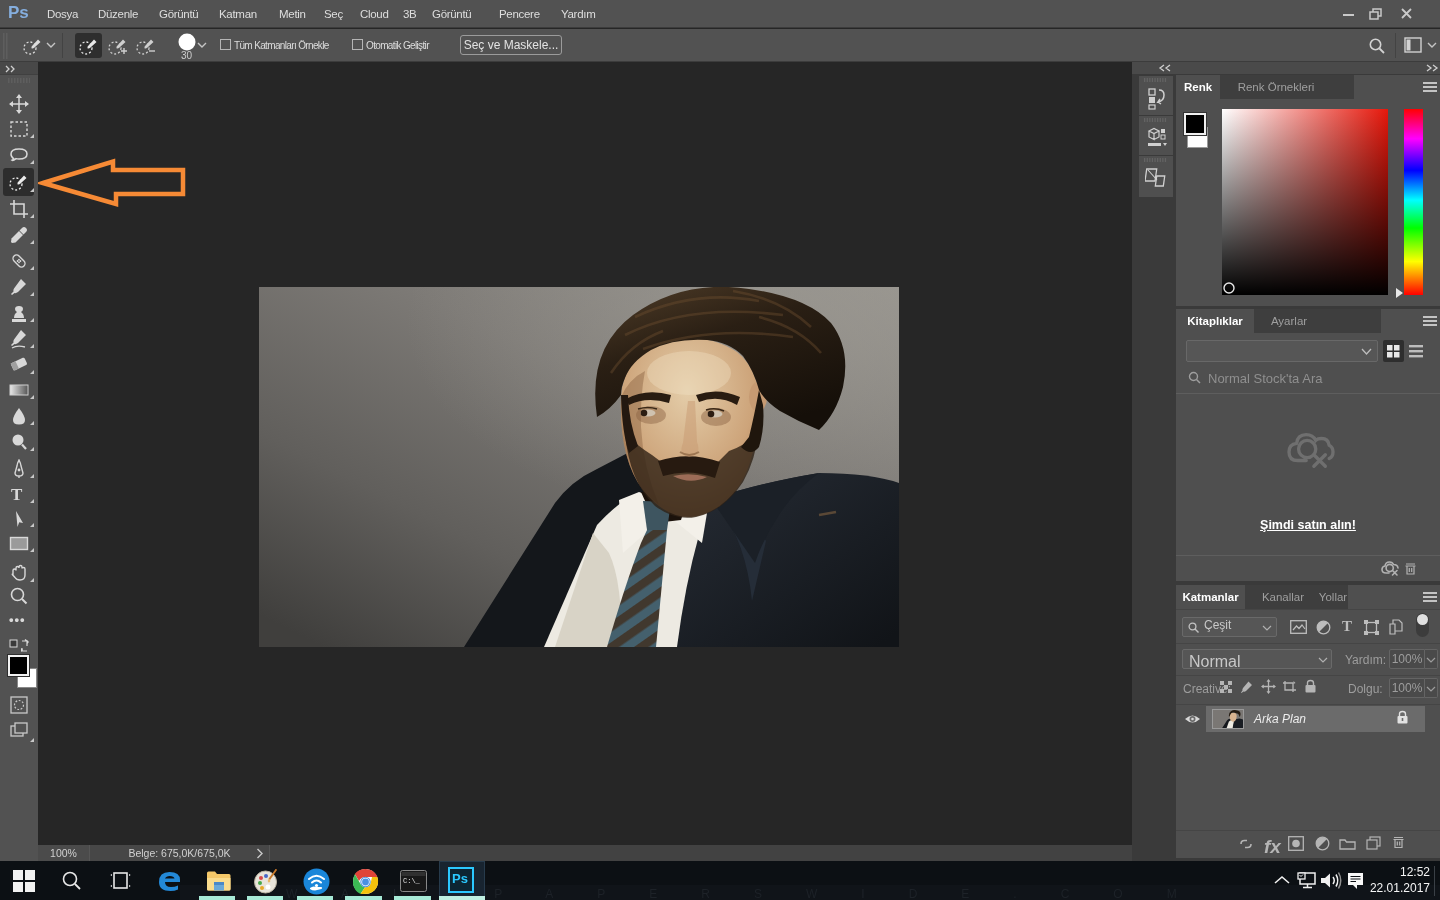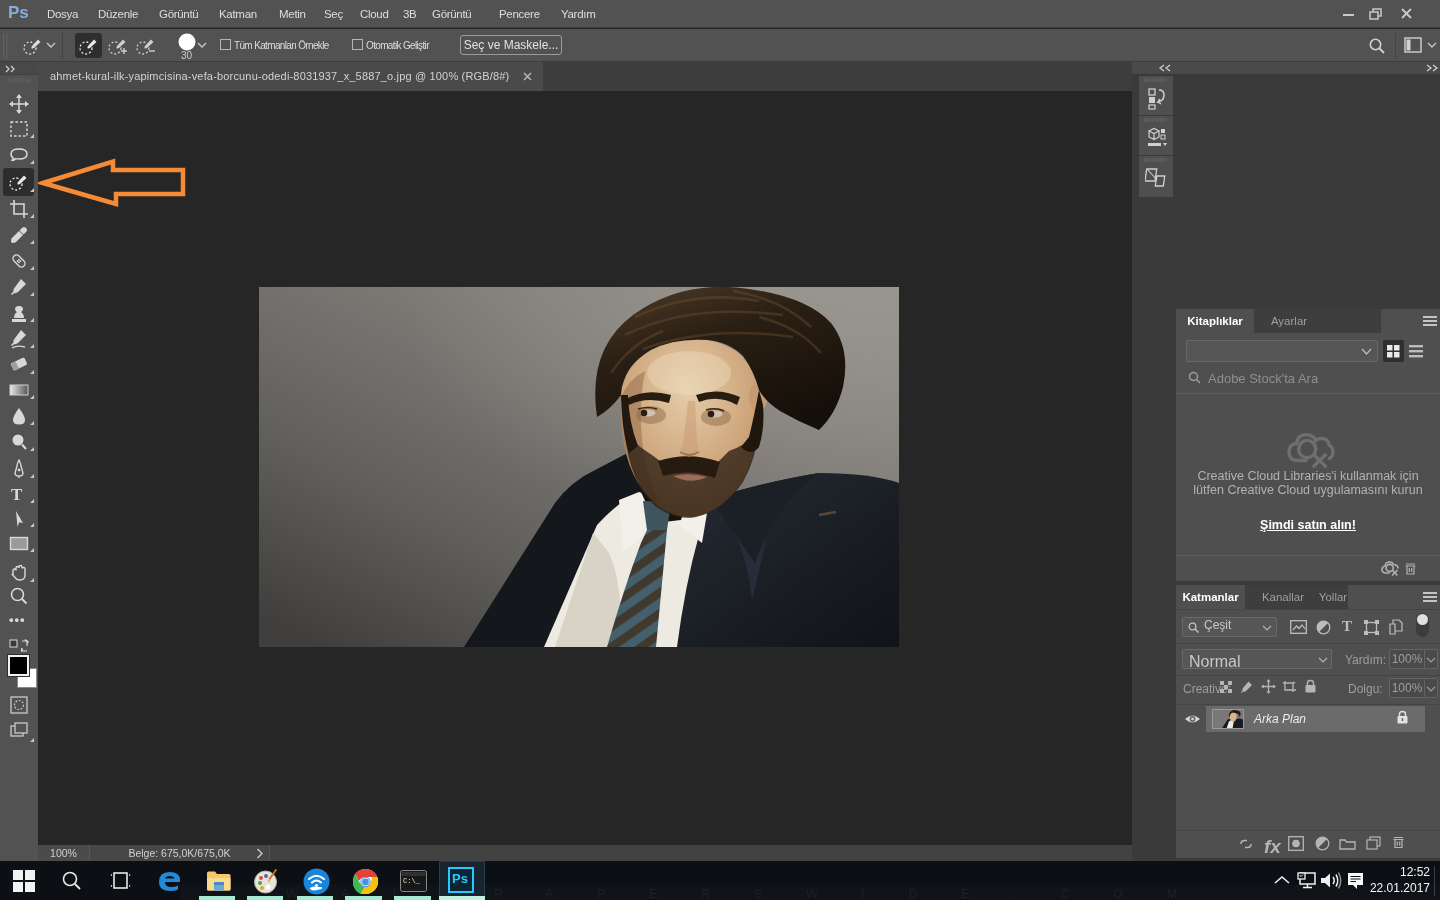--- a/index.html
+++ b/index.html
@@ -256,25 +256,20 @@
 <div class="tri" style="left:28px;top:393px"></div>
     <div class="tri" style="left:28px;top:419px"></div>
 <div class="tri" style="left:28px;top:445px"></div>
     <div class="tri" style="left:28px;top:472px"></div>
 <div class="tri" style="left:28px;top:497px"></div>
     <div class="tri" style="left:28px;top:521px"></div>
 <div class="tri" style="left:28px;top:546px"></div>
     <div class="tri" style="left:28px;top:576px"></div>
 <div class="tri" style="left:28px;top:736px"></div>
 
-<div id="tabstrip">
-      <div id="doctab">ahmet-kural-ilk-yapimcisina-vefa-borcunu-odedi-8031937_x_5887_o.jpg @ 100%  (RGB/8#)<svg class="abs" style="left:484px;top:9px" width="11" height="11">
-          <path d="M2 2 L9 9 M9 2 L2 9" stroke="#b5b5b5" stroke-width="1.5"></path>
-        </svg></div>
-    </div>
 <div id="canvas"></div>
 
 <div id="status">
 <div class="abs" style="left:0;top:0;width:52px;height:16px;background:#4b4b4b;border-right:1px solid #565656;text-align:center;line-height:16px;font-size:10.5px">100%</div>
 <div class="abs" style="left:52px;top:0;width:180px;height:16px;background:#474747;border-right:1px solid #565656;line-height:16px;text-align:center;font-size:10.5px">Belge: 675,0K/675,0K</div>
 <svg class="abs" style="left:218px;top:3px" width="8" height="11">
         <path d="M1.5 1 L6 5.5 L1.5 10" fill="none" stroke="#c9c9c9" stroke-width="1.4"></path>
       </svg>
 </div>
 
@@ -424,20 +419,36 @@
             <rect x="20.8" width="1.3" height="4"></rect>
           </g>
         </svg>
 <svg class="abs" style="left:6px;top:11px" width="24" height="26" viewBox="0 0 24 26">
           <path d="M2 2 L12 2 L12 14 L2 14 Z" fill="none" stroke="#d0d0d0" stroke-width="1.3" transform="skewX(-8)"></path>
           <path d="M13 9 L21 9 L21 19 L13 19 Z" fill="none" stroke="#d0d0d0" stroke-width="1.3" transform="skewX(-8)"></path>
           <path d="M3 3 L12 13" stroke="#d0d0d0" stroke-width="1.1"></path>
         </svg>
 </div>
 
+<div class="panel" style="top:13px;height:231px">
+<div class="tabbar" style="width:178px"></div>
+<div class="ptab on" style="left:0;width:44px">Renk</div>
+<div class="ptab" style="left:50px;width:100px">Renk Örnekleri</div>
+<div class="ham" style="left:247px"></div>
+<div class="abs" style="left:11px;top:52px;width:21px;height:21px;background:#fff;border:1px solid #9a9a9a;z-index:2"></div>
+<div class="abs" style="left:8px;top:38px;width:22px;height:22px;background:#000;border:2px solid #f0f0f0;outline:1px solid #333;z-index:3"></div>
+<div class="abs" style="left:46px;top:34px;width:166px;height:186px;background:linear-gradient(to bottom,rgba(0,0,0,0),rgba(0,0,0,1)),linear-gradient(to right,#ffffff,#e6170b)"></div>
+<svg class="abs" style="left:46px;top:205px" width="16" height="16">
+          <circle cx="7" cy="8" r="5" fill="none" stroke="#e8e8e8" stroke-width="1.4"></circle>
+        </svg>
+<div class="abs" style="left:228px;top:34px;width:19px;height:186px;background:linear-gradient(to bottom,#ff0000 0%,#ff00ff 16%,#0000ff 33%,#00ffff 49%,#00ff00 64%,#ffff00 82%,#ff0000 100%)"></div>
+<svg class="abs" style="left:219px;top:212px" width="9" height="12">
+          <path d="M1 1 L8 6 L1 11 Z" fill="#e8e8e8"></path>
+        </svg>
+</div>
 
 <div class="panel" style="top:247px;height:272px">
 <div class="tabbar" style="width:205px"></div>
 <div class="ptab on" style="left:0;width:78px">Kitaplıklar</div>
 <div class="ptab" style="left:84px;width:58px">Ayarlar</div>
 <div class="ham" style="left:247px"></div>
 <div class="abs" style="left:10px;top:31px;width:192px;height:22px;background:#565656;border:1px solid #686868;border-radius:2px"></div>
 <svg class="abs" style="left:185px;top:39px" width="11" height="8">
           <path d="M1 1 L5.5 6 L10 1" fill="none" stroke="#bdbdbd" stroke-width="1.3"></path>
         </svg>
@@ -454,29 +465,28 @@
           <g fill="#bdbdbd">
             <rect x="0" y="0" width="14" height="2.4"></rect>
             <rect x="0" y="5" width="14" height="2.4"></rect>
             <rect x="0" y="10" width="14" height="2.4"></rect>
           </g>
         </svg>
 <svg class="abs" style="left:12px;top:62px" width="14" height="14">
           <circle cx="5.5" cy="5.5" r="4" fill="none" stroke="#9e9e9e" stroke-width="1.4"></circle>
           <path d="M8.5 8.5 L12 12" stroke="#9e9e9e" stroke-width="1.5"></path>
         </svg>
-<div class="abs" style="left:32px;top:62px;font-size:13px;color:#8f8f8f">Adobe Stock'ta Ara</div>
+<div class="abs" style="left:32px;top:62px;font-size:13px;color:#8f8f8f">Normal Stock'ta Ara</div>
 
 <div class="abs" style="left:0;top:84px;width:264px;height:1px;background:#5e5e5e"></div>
 <svg class="abs" style="left:110px;top:119px" width="50" height="44" viewBox="0 0 52 46">
           <path d="M21 34 L12 34 Q3 34 3 25 Q3 17 11 16 Q12 7 21 7 Q28 7 31 13 Q33 11 37 11 Q44 11 45 18 Q49 20 49 25 Q49 30 45 32" fill="none" stroke="#6f6f6f" stroke-width="3.5" stroke-linecap="round"></path>
           <circle cx="22" cy="22" r="9" fill="none" stroke="#6f6f6f" stroke-width="3.5"></circle>
           <path d="M29 28 L41 40 M41 28 L29 40" stroke="#6f6f6f" stroke-width="3.5" stroke-linecap="round"></path>
         </svg>
-<div class="abs" style="left:0;top:160px;width:264px;text-align:center;font-size:12.5px;color:#b2b2b2">Creative Cloud Libraries'i kullanmak için<br>lütfen Creative Cloud uygulamasını kurun</div>
 <div class="abs" style="left:0;top:209px;width:264px;text-align:center;font-size:12.5px;color:#fff;font-weight:bold"><span style="text-decoration:underline">Şimdi satın alın!</span></div>
 <div class="abs" style="left:0;top:246px;width:264px;height:1px;background:#5e5e5e"></div>
 <svg class="abs" style="left:228px;top:253px" width="13" height="14" viewBox="0 0 13 14">
           <path d="M2 2 L11 2 M1.5 4 L11.5 4 M3 4 L3 12 L10 12 L10 4 M5.3 6 L5.3 10 M7.7 6 L7.7 10" stroke="#b2b2b2" stroke-width="1.2" fill="none"></path>
         </svg>
 <svg class="abs" style="left:205px;top:251px" width="20" height="17" viewBox="0 0 20 17">
           <path d="M8 13 L5 13 Q1 13 1 9.5 Q1 6.5 4 6 Q4.5 2 8.5 2 Q11.5 2 12.5 4.5 Q16.5 4.5 17 8" fill="none" stroke="#b2b2b2" stroke-width="1.6" stroke-linecap="round"></path>
           <circle cx="8.7" cy="8" r="3.6" fill="none" stroke="#b2b2b2" stroke-width="1.6"></circle>
           <path d="M11.5 10.5 L16 15 M16 10.5 L11.5 15" stroke="#b2b2b2" stroke-width="1.6" stroke-linecap="round"></path>
         </svg>

